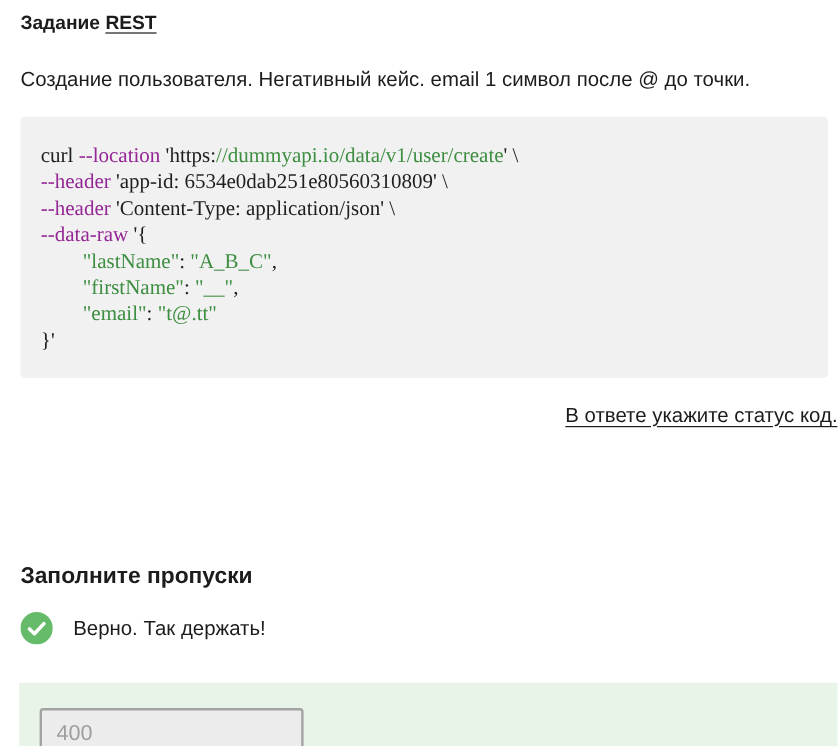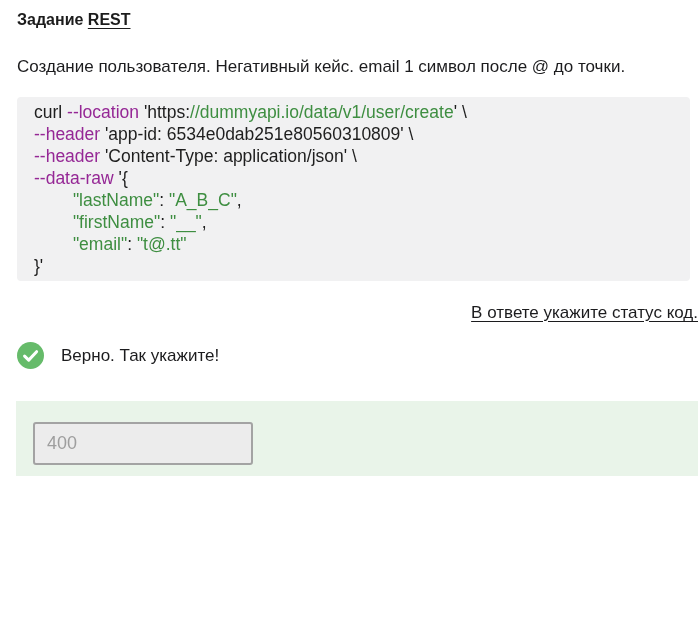--- a/index.html
+++ b/index.html
@@ -24,23 +24,23 @@
   .title{
     margin:0;font-size:16px;line-height:24px;font-weight:bold;color:#1c1c1c;
   }
   .title .link{text-decoration:underline;text-underline-offset:3px;}
   .desc{
     margin:23px 12px 0 0;font-size:17px;line-height:24px;
   }
   .code{
     margin:18px 8px 0 0;
     background:var(--code-bg);
-    padding:4px 17px;
+    padding:21px 17px;
     border-radius:4px;
-    font-family:Liberation Sans, sans-serif;
+    font-family:Liberation Serif, serif;
     font-size:17.5px;line-height:22px;color:var(--code-text);
     overflow:hidden;
   }
   .code-line{white-space:pre;}
   .seg-keyword{color:var(--keyword);}
   .seg-string{color:var(--string);}
   .seg-plain{color:var(--code-text);}
   .instruction{
     margin:20px 0 0 0;font-size:17px;line-height:24px;
     text-decoration:underline;text-underline-offset:3px;text-align:right;
@@ -73,25 +73,26 @@
 
 <div class="step">
   <h1 class="title"><span>Задание </span><span class="link">REST</span></h1>
 
   <p class="desc">Создание пользователя. Негативный кейс. email 1 символ после @ до точки.</p>
 
   <pre class="code"><div class="code-line"><span class="seg-plain">curl </span><span class="seg-keyword">--location</span><span class="seg-plain"> 'https:</span><span class="seg-string">//dummyapi.io/data/v1/user/create</span><span class="seg-plain">' \</span></div><div class="code-line"><span class="seg-keyword">--header</span><span class="seg-plain"> 'app-id: 6534e0dab251e80560310809' \</span></div><div class="code-line"><span class="seg-keyword">--header</span><span class="seg-plain"> 'Content-Type: application/json' \</span></div><div class="code-line"><span class="seg-keyword">--data-raw</span><span class="seg-plain"> '{</span></div><div class="code-line"><span class="seg-plain">        </span><span class="seg-string">"lastName"</span><span class="seg-plain">: </span><span class="seg-string">"A_B_C"</span><span class="seg-plain">,</span></div><div class="code-line"><span class="seg-plain">        </span><span class="seg-string">"firstName"</span><span class="seg-plain">: </span><span class="seg-string">"__"</span><span class="seg-plain">,</span></div><div class="code-line"><span class="seg-plain">        </span><span class="seg-string">"email"</span><span class="seg-plain">: </span><span class="seg-string">"t@.tt"</span></div><div class="code-line"><span class="seg-plain">}'</span></div></pre>
 
   <p class="instruction">В ответе укажите статус код.</p>
 
+  <h2 class="quiz-heading">Заполните пропуски</h2>
 
   <div class="feedback">
     <svg class="check-icon" viewBox="0 0 27 27" xmlns="http://www.w3.org/2000/svg">
       <circle cx="13.5" cy="13.5" r="13.5" fill="var(--success-green)"></circle>
       <path d="M7.6 14.1 L11.7 18.1 L19.6 9.7" stroke="#ffffff" stroke-width="3" fill="none" stroke-linecap="round" stroke-linejoin="round"></path>
     </svg>
-    <span class="feedback-text">Верно. Так укажите!</span>
+    <span class="feedback-text">Верно. Так держать!</span>
   </div>
 </div>
 
 <div class="answer-panel">
   <input class="answer-input" type="text" disabled="" value="400" style="">
 </div>
 
 </body></html>

